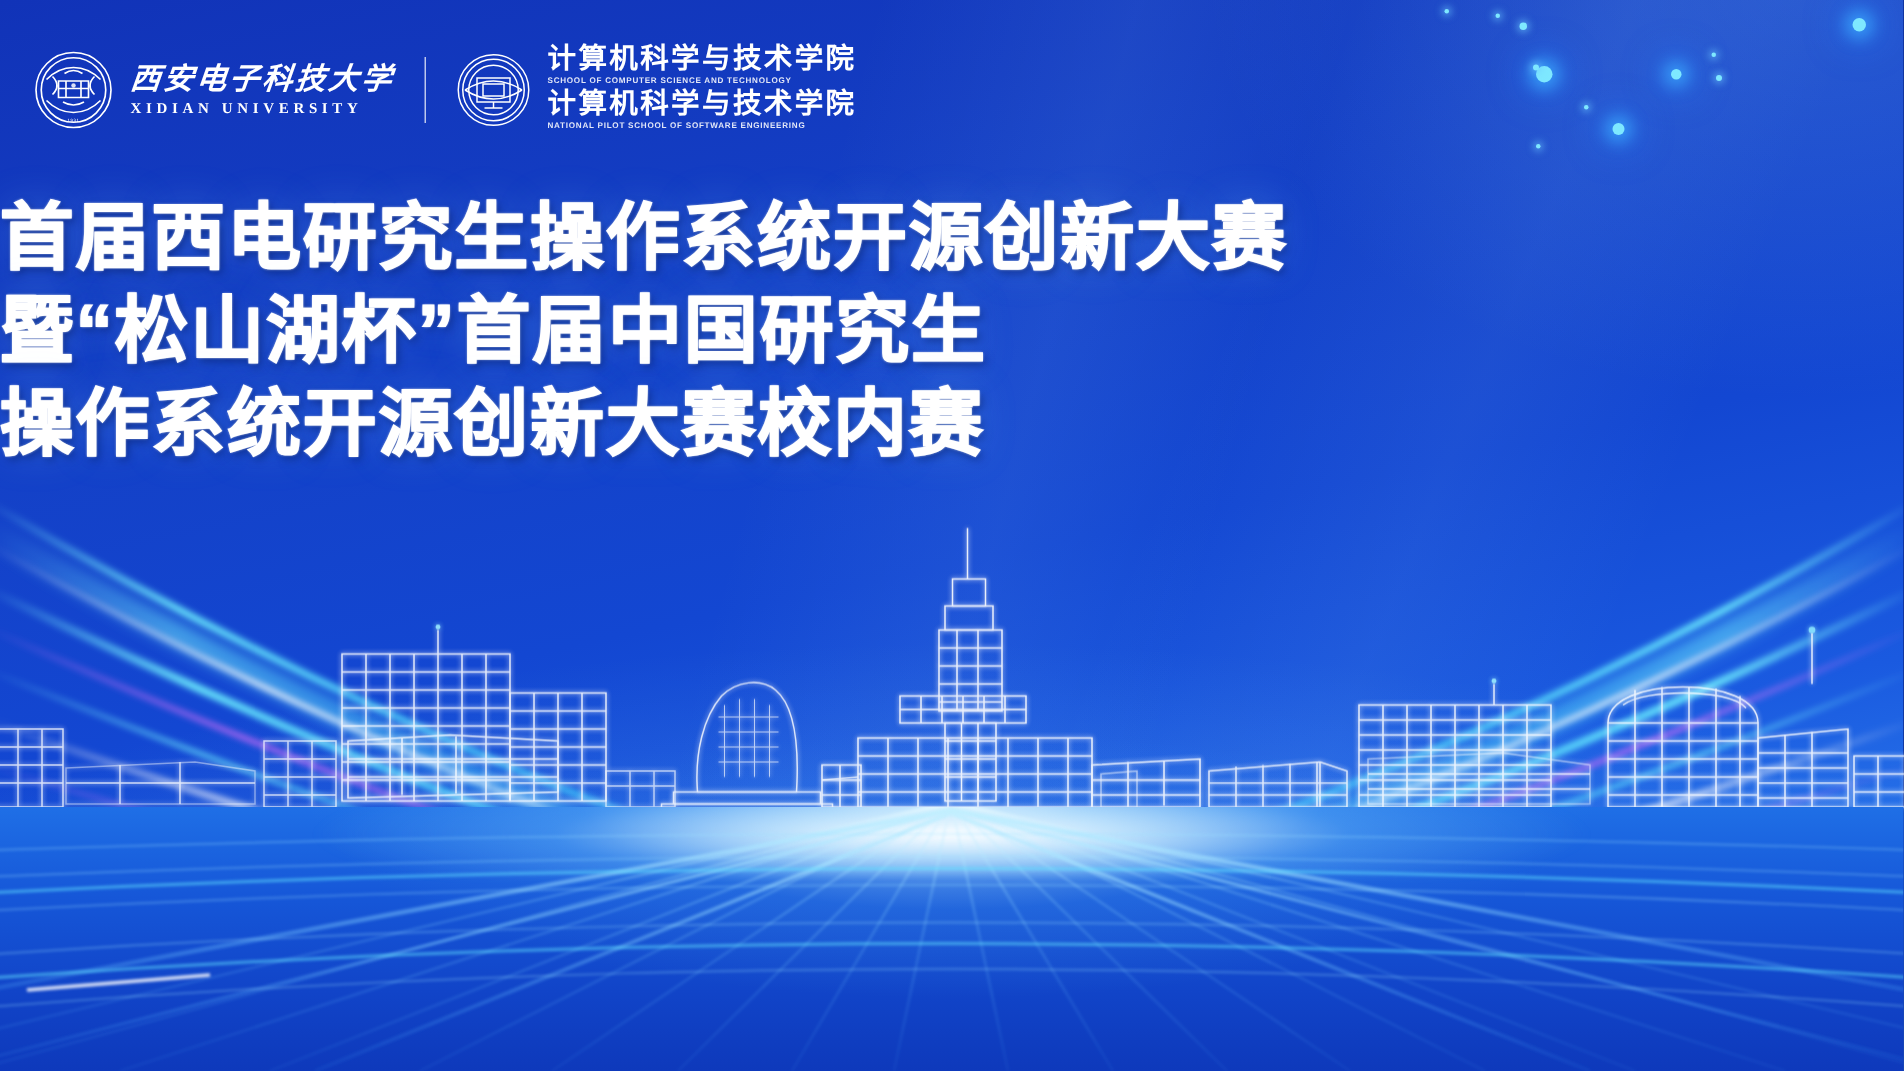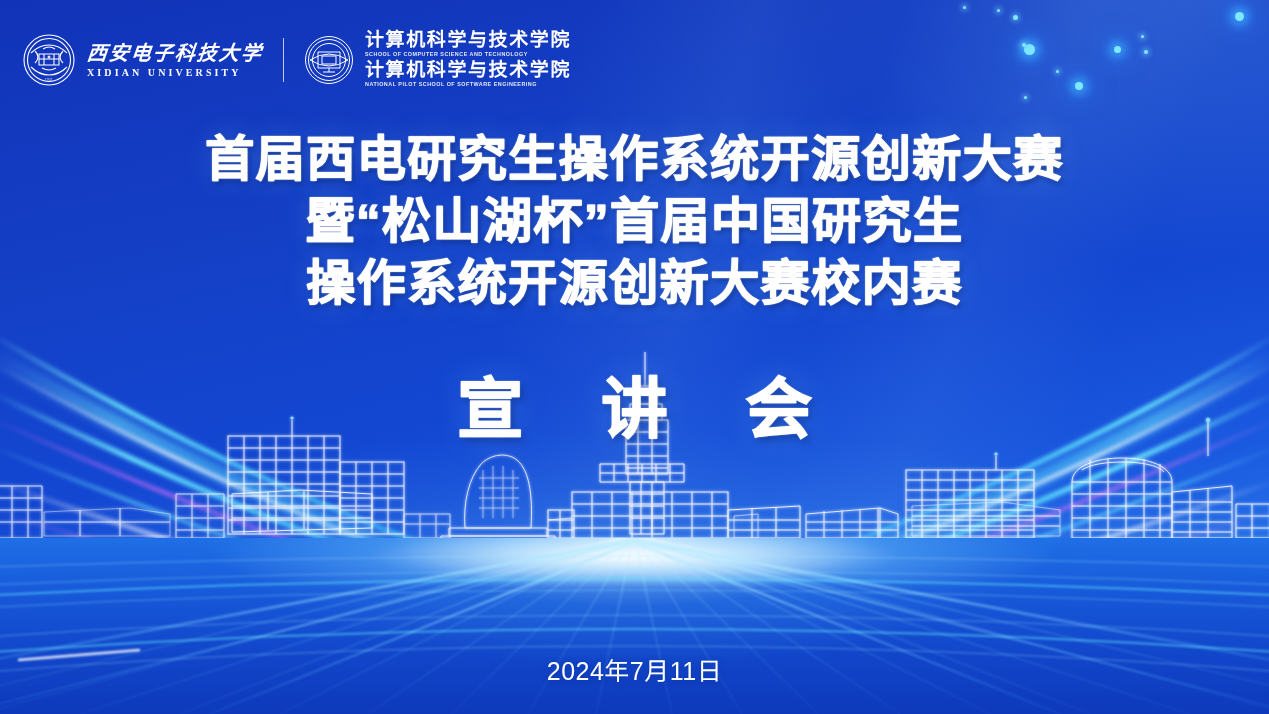--- a/index.html
+++ b/index.html
@@ -79,21 +79,21 @@
     margin-top:4px;white-space:nowrap;
     font-family:"Liberation Serif","DejaVu Serif",serif;
   }
   .vdiv{width:1px;height:44px;background:rgba(255,255,255,.72);margin:0 9px;flex:0 0 auto;}
   .sch-cn{font-size:19px;font-weight:700;color:#fff;letter-spacing:1.6px;line-height:1.08;white-space:nowrap;}
   .sch-en{font-size:5.4px;font-weight:700;color:rgba(255,255,255,.88);letter-spacing:.5px;line-height:1.1;white-space:nowrap;margin:1px 0 3px;}
 
   
   .headline{
     position:absolute;left:0;right:0;top:128px;
-    text-align:center;z-index:8;
+    text-align:left;z-index:8;
   }
   .hl{
     color:#fff;font-weight:900;
     font-size:49px;line-height:62px;
     letter-spacing:1.5px;
     text-shadow:
       0 0 1px #fff, 0 0 2px #fff,
       2px 3px 6px rgba(5,25,95,.55),
       0 0 26px rgba(120,200,255,.30);
     white-space:nowrap;
@@ -477,19 +477,15 @@
       <div class="sch-en">NATIONAL PILOT SCHOOL OF SOFTWARE ENGINEERING</div>
     </div>
   </div>
 
   <div class="headline">
     <div class="hl">首届西电研究生操作系统开源创新大赛</div>
     <div class="hl">暨“松山湖杯”首届中国研究生</div>
     <div class="hl">操作系统开源创新大赛校内赛</div>
   </div>
 
-  <div class="subline">
-    <div class="sub">宣 讲 会</div>
-  </div>
-
-  <div class="date">2024年7月11日</div>
+
 
 </div>
 
 </body></html>

